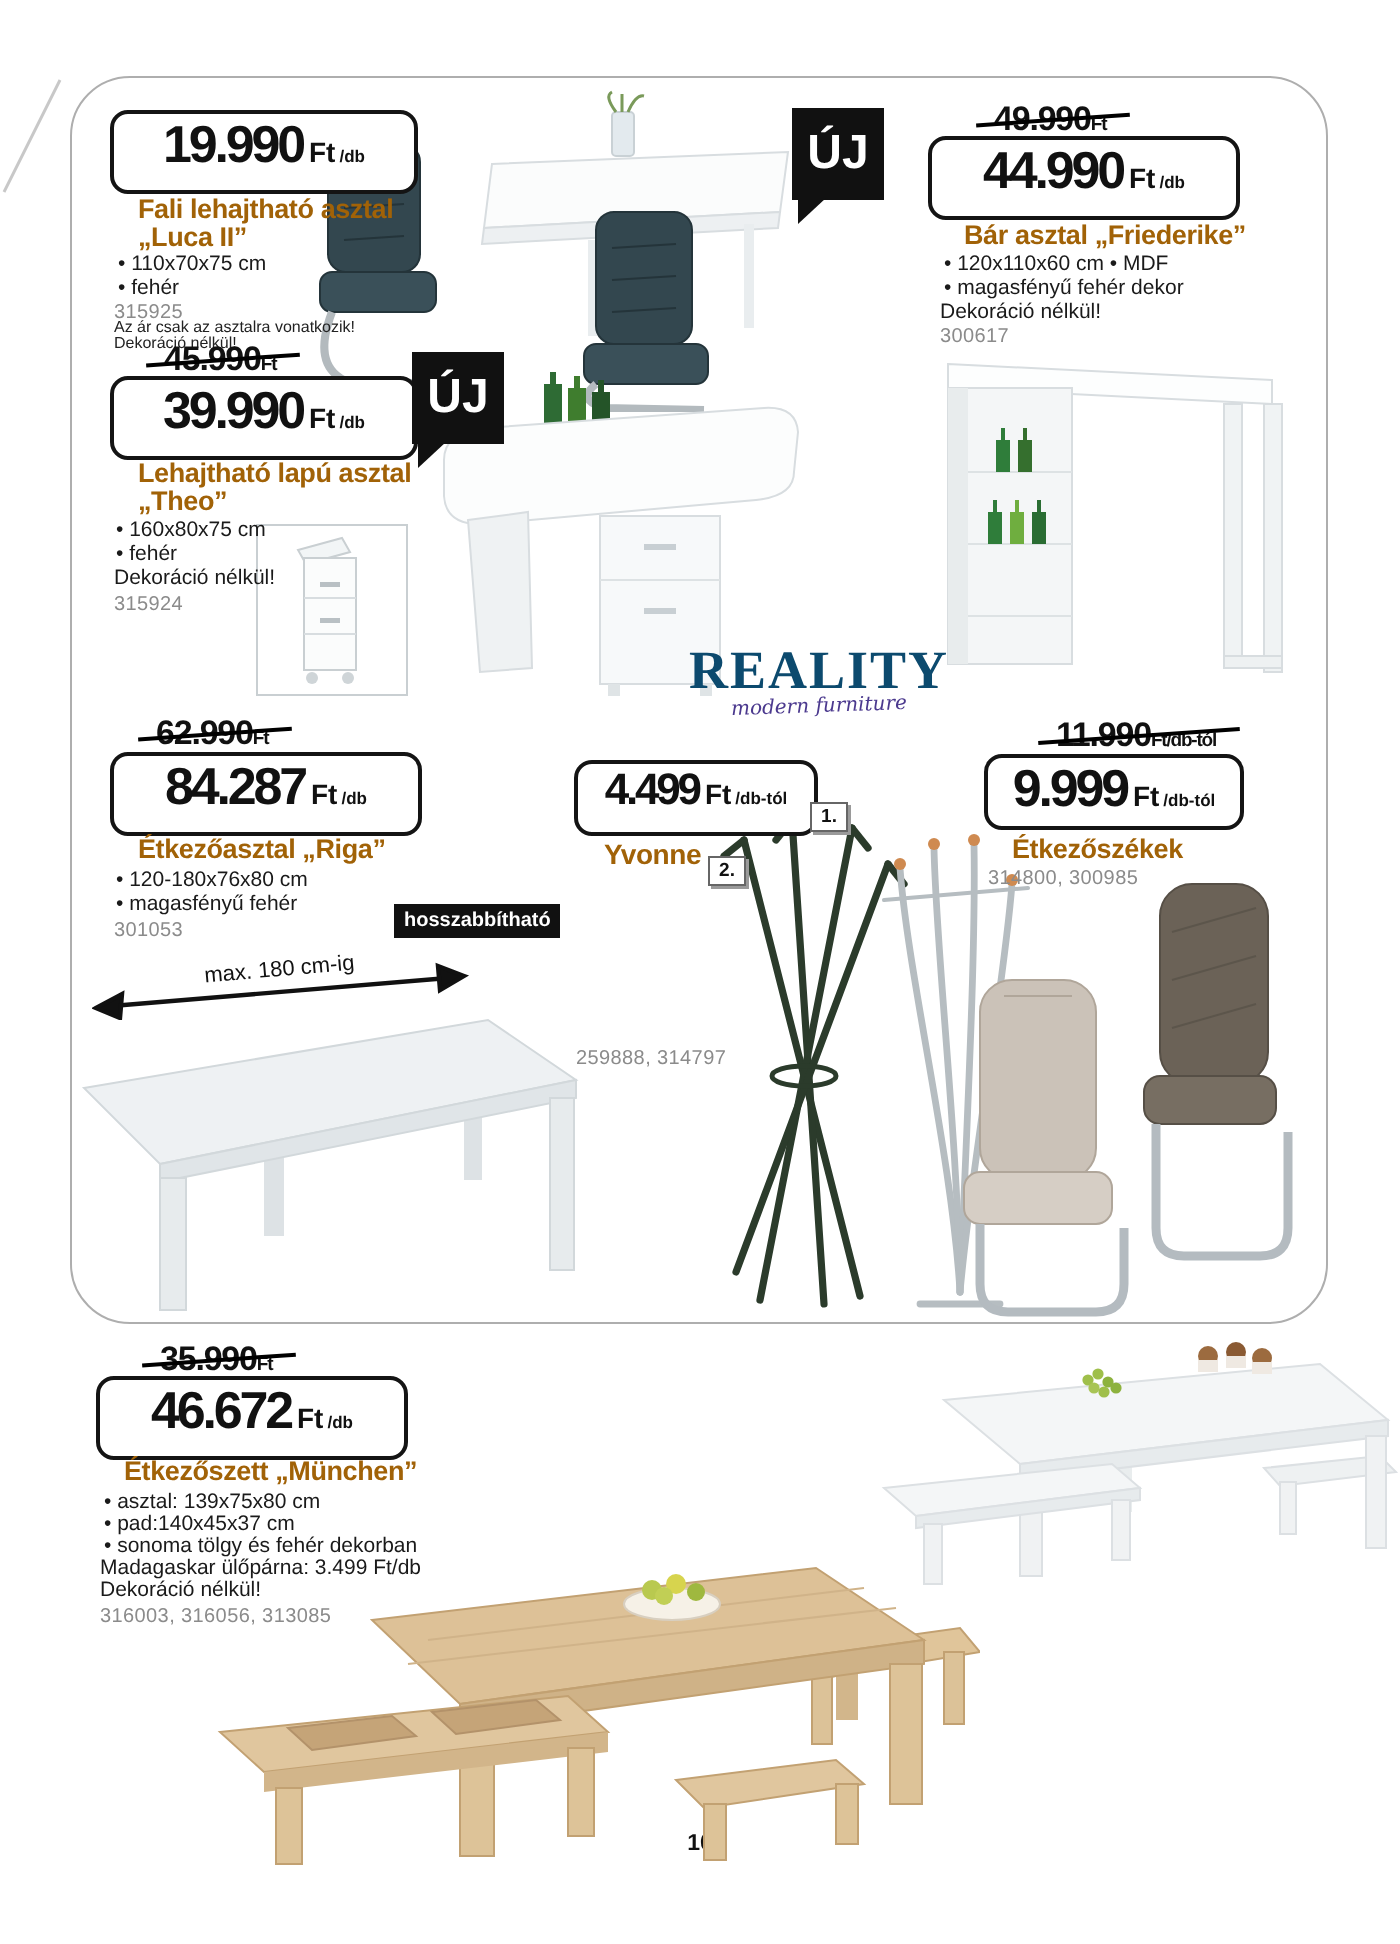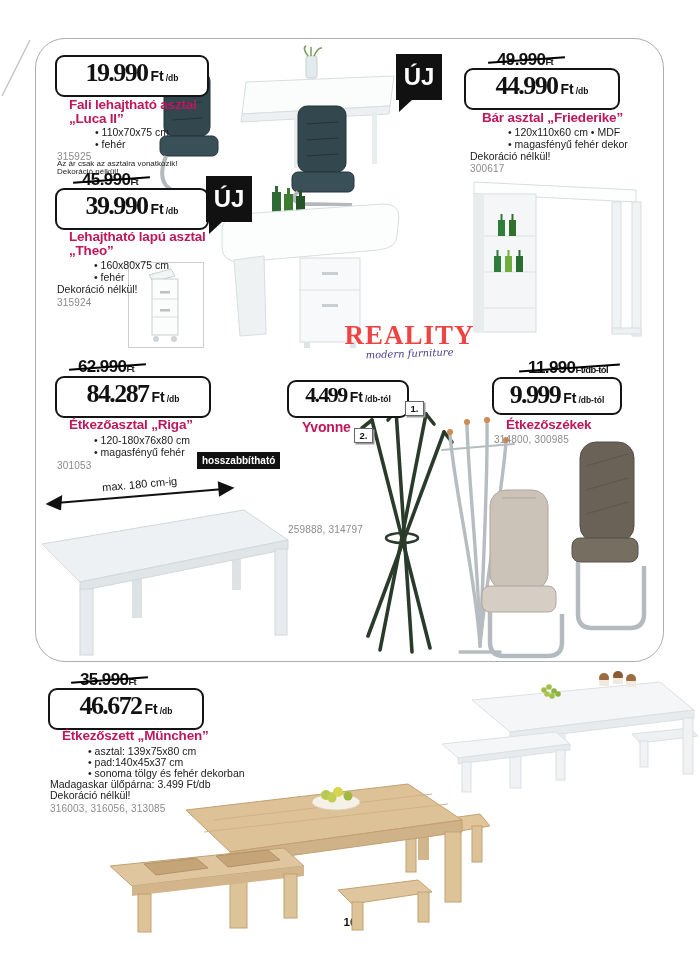--- a/index.html
+++ b/index.html
@@ -4,34 +4,34 @@
 <style>
   html,body{margin:0;padding:0;background:#fff;}
   .page{position:relative;width:700px;height:972px;background:#ffffff;overflow:hidden;
         font-family:"Liberation Sans",sans-serif;color:#111;}
   .abs{position:absolute;}
   .panel{position:absolute;left:35px;top:38px;width:627px;height:622px;
          border:1.5px solid #aeaeae;border-radius:30px;}
   
   .pricebox{position:absolute;background:#fff;border:2.4px solid #141414;border-radius:9px;
             display:flex;align-items:baseline;justify-content:center;z-index:6;}
-  .pv{font-weight:bold;font-size:26px;letter-spacing:-1.6px;line-height:1.2;font-family:Liberation Serif, serif;}
+  .pv{font-weight:bold;font-size:26px;letter-spacing:-1.6px;line-height:1.2;}
   .pv.md{font-size:22px;}
   .pc{font-weight:bold;font-size:14px;margin-left:3px;}
   .pu{font-weight:bold;font-size:8.5px;margin-left:2px;}
   
   .oldprice{position:absolute;font-weight:bold;font-size:17px;letter-spacing:-0.6px;
             white-space:nowrap;z-index:6;}
   .oldprice .sfx{font-size:9.5px;font-weight:bold;}
   .oldprice::after{content:"";position:absolute;left:-9px;right:-12px;top:46%;
             border-top:2.4px solid #000;transform:rotate(-4deg);}
   
   .ptitle{position:absolute;font-weight:bold;font-size:13.5px;letter-spacing:-0.2px;
-          line-height:1.05;color:#be185d;z-index:6;white-space:nowrap;padding-left:12px;}
-  .bullet{position:absolute;font-size:10.5px;color:#1a1a1a;z-index:6;white-space:nowrap;margin-left:36px;}
+          line-height:1.05;color:#a16207;z-index:6;white-space:nowrap;padding-left:12px;}
+  .bullet{position:absolute;font-size:10.5px;color:#1a1a1a;z-index:6;white-space:nowrap;}
   .bullet::before{content:"• ";}
   .note{position:absolute;font-size:10.5px;color:#1a1a1a;z-index:6;white-space:nowrap;}
   .note-sm{font-size:8px;color:#222;}
   .article{position:absolute;font-size:10px;color:#8b8b8b;letter-spacing:0.2px;z-index:6;}
   
   .uj{position:absolute;width:46px;height:46px;background:#111;color:#fff;z-index:8;
       display:flex;align-items:center;justify-content:center;font-weight:bold;font-size:24px;}
   .uj::after{content:"";position:absolute;left:3px;bottom:-12px;width:0;height:0;
       border-top:13px solid #111;border-right:14px solid transparent;}
   
@@ -41,21 +41,21 @@
   .numlabel{position:absolute;width:17px;height:13px;background:#fff;border:1px solid #666;
       box-shadow:1.5px 1.5px 0 #9a9a9a;font-size:9.5px;font-weight:bold;text-align:center;
       line-height:13px;z-index:7;}
   
   .fogline{font-size:10px;line-height:10.4px;color:#1a1a1a;white-space:nowrap;}
   .fogline.b{font-weight:bold;}
   .fogline.ind{padding-left:10px;}
   
   .logo-wrap{position:absolute;text-align:center;z-index:6;}
   .logo{font-family:"Liberation Serif",serif;font-weight:bold;font-size:27px;
-        letter-spacing:1px;color:#ef4444;line-height:1;}
+        letter-spacing:1px;color:#0c4a6e;line-height:1;}
   .logo-tag{font-family:"DejaVu Serif",serif;font-style:italic;font-size:10px;
         color:#4b398e;transform:rotate(-2deg);margin-top:-1px;}
   .pagenum{position:absolute;left:338px;top:916px;width:24px;text-align:center;
         font-weight:bold;font-size:11.5px;color:#111;}
   .inset{position:absolute;border:1px solid #c9cfd2;background:#fff;z-index:5;}
   svg text{font-family:"Liberation Sans",sans-serif;}
 </style>
 </head>
 <body>
 

